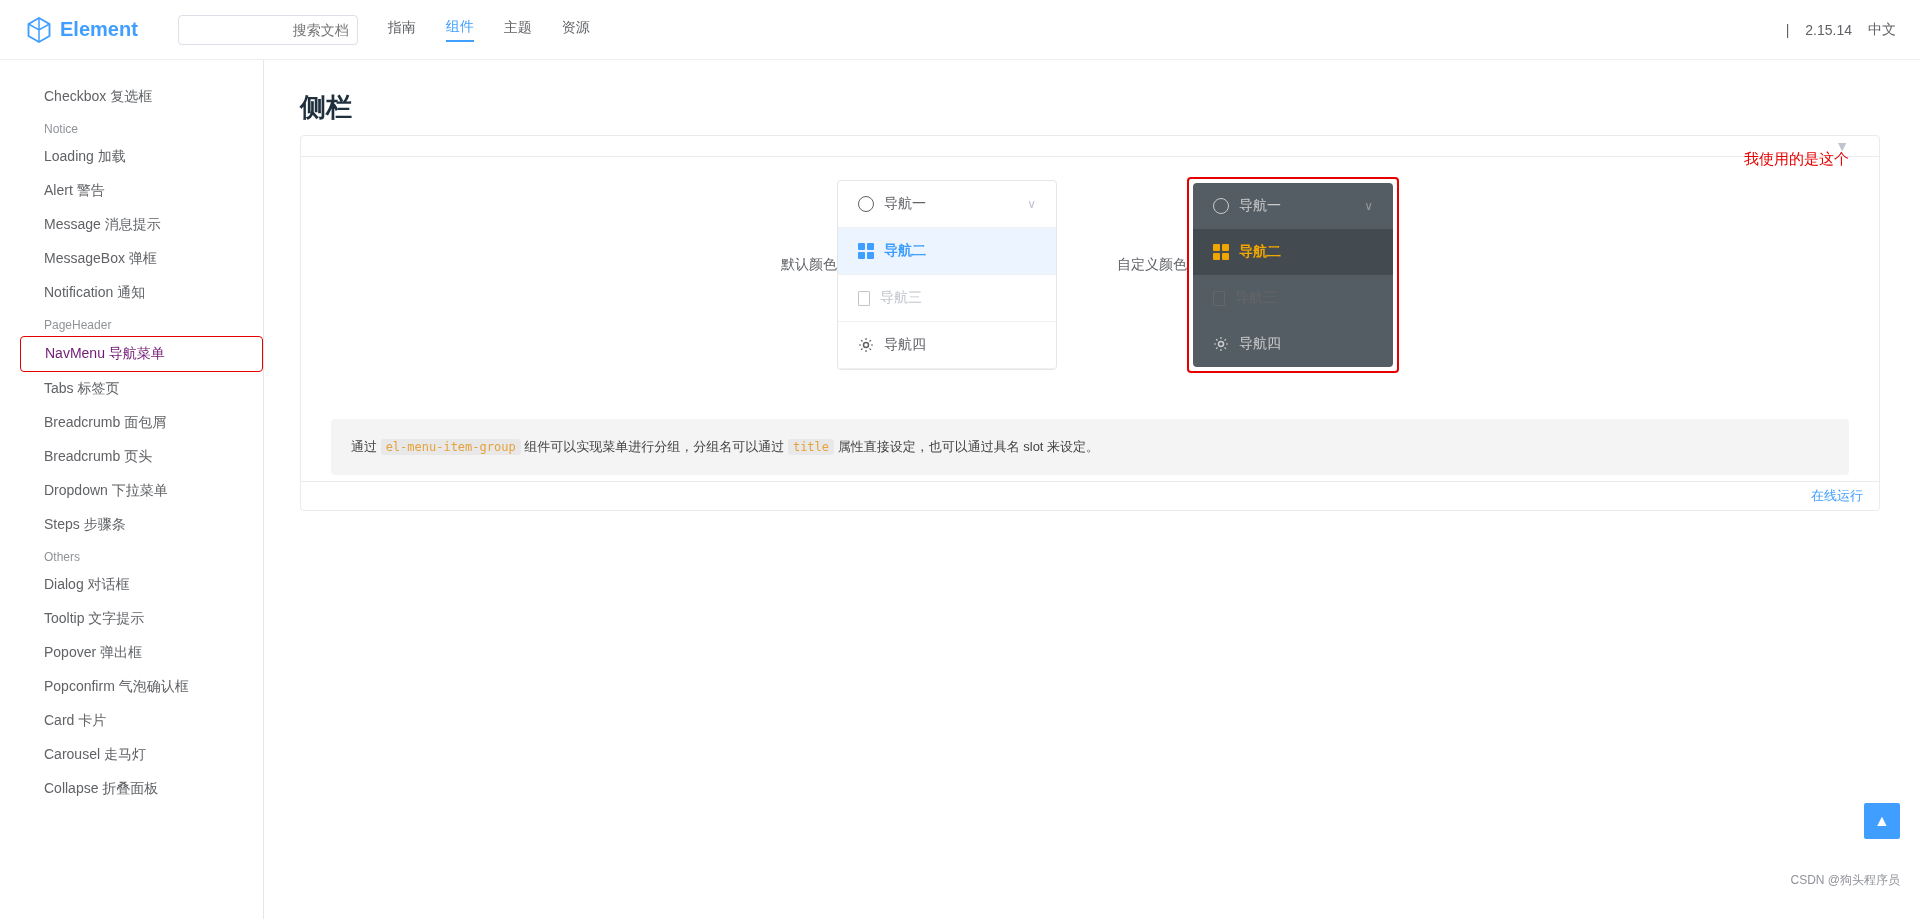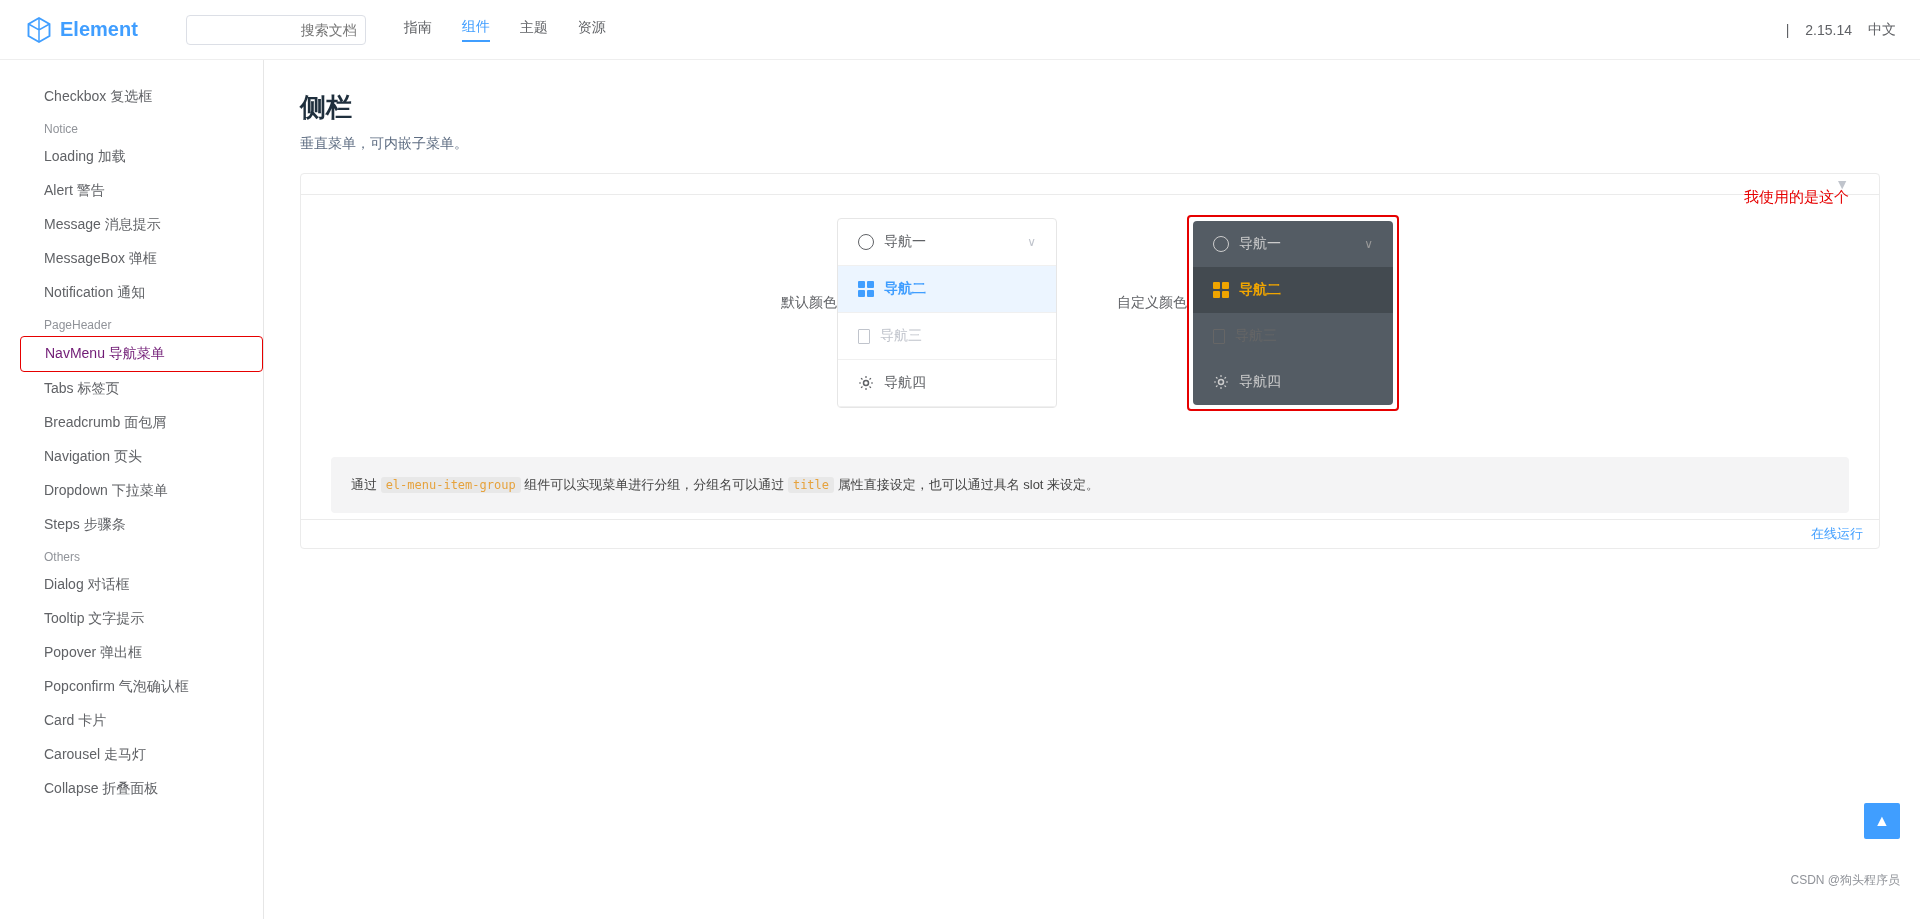--- a/index.html
+++ b/index.html
@@ -9,21 +9,20 @@
     .header {
       display: flex;
       align-items: center;
       height: 60px;
       padding: 0 24px;
       border-bottom: 1px solid #eee;
       position: fixed;
       top: 0; left: 0; right: 0;
       background: #fff;
       z-index: 100;
-      gap: 8px;
     }
     .logo {
       display: flex;
       align-items: center;
       gap: 6px;
       font-size: 20px;
       font-weight: bold;
       color: #409eff;
       margin-right: 40px;
       text-decoration: none;
@@ -346,41 +345,40 @@
       <a class="sidebar-item">Message 消息提示</a>
       <a class="sidebar-item">MessageBox 弹框</a>
       <a class="sidebar-item">Notification 通知</a>
     </div>
 
     <div>
       <div class="sidebar-category">PageHeader</div>
       <a class="sidebar-item active">NavMenu 导航菜单</a>
       <a class="sidebar-item">Tabs 标签页</a>
       <a class="sidebar-item">Breadcrumb 面包屑</a>
-      <a class="sidebar-item">Navigation 页头</a>
+      <a class="sidebar-item">Breadcrumb 页头</a>
       <a class="sidebar-item">Dropdown 下拉菜单</a>
       <a class="sidebar-item">Steps 步骤条</a>
     </div>
 
     <div>
       <div class="sidebar-category">Others</div>
       <a class="sidebar-item">Dialog 对话框</a>
       <a class="sidebar-item">Tooltip 文字提示</a>
       <a class="sidebar-item">Popover 弹出框</a>
       <a class="sidebar-item">Popconfirm 气泡确认框</a>
       <a class="sidebar-item">Card 卡片</a>
       <a class="sidebar-item">Carousel 走马灯</a>
       <a class="sidebar-item">Collapse 折叠面板</a>
     </div>
   </aside>
 
   <main class="main">
 
     <h1 class="page-title">侧栏</h1>
-    <p class="page-desc">垂直菜单，可内嵌子菜单。</p>
 
     <div class="demo-block">
 
       <div class="top-bar">
         <span class="top-bar-dropdown">▼</span>
       </div>
 
       <div class="demo-annotation">我使用的是这个</div>
 
       <div class="demo-inner">

